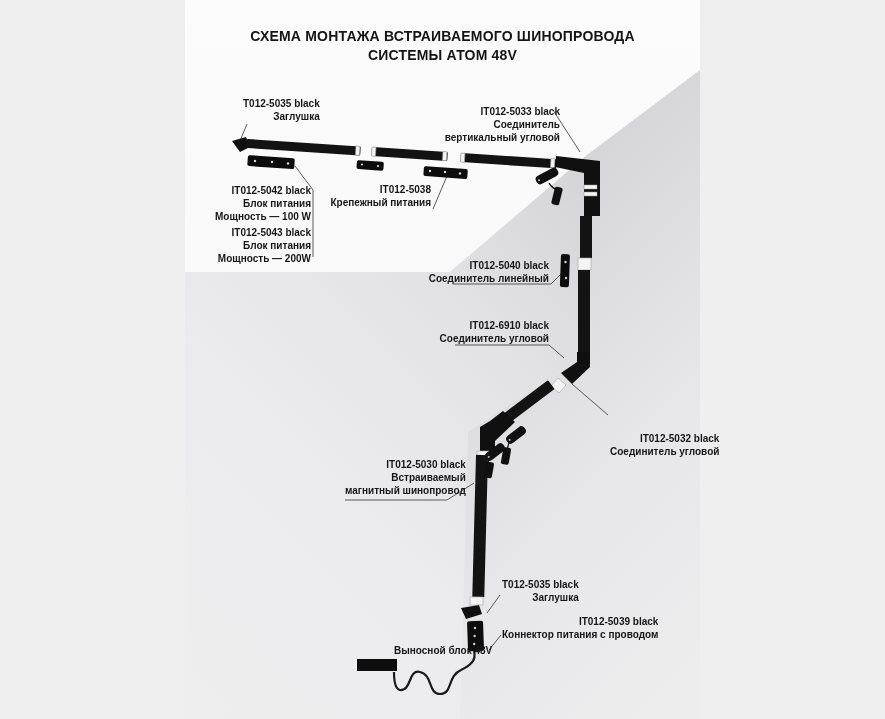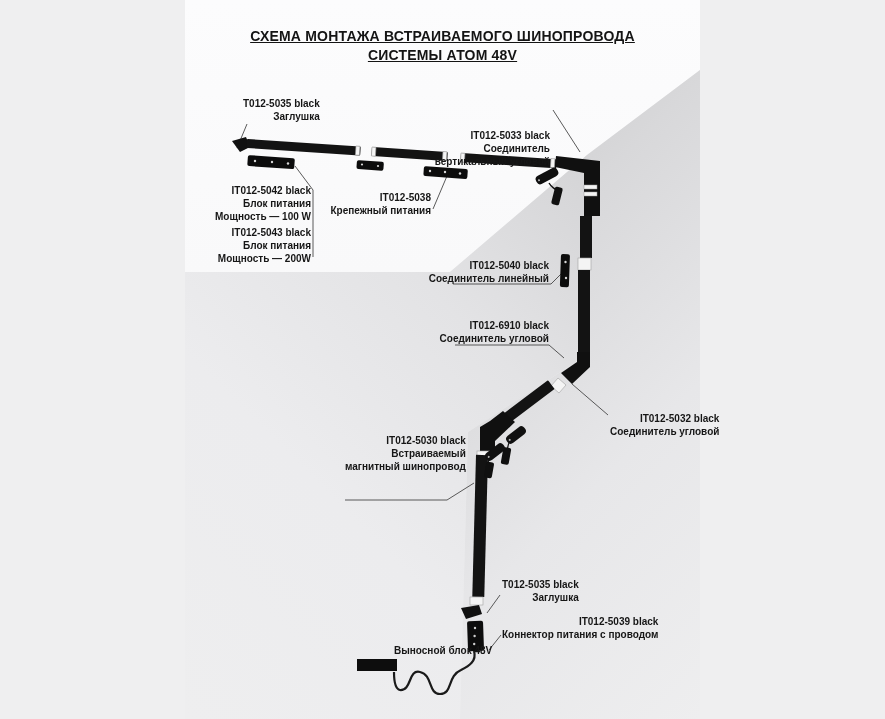--- a/index.html
+++ b/index.html
@@ -14,21 +14,21 @@
     clip-path:polygon(0 117px,265px 117px,402px 0,397px 203px,283px 277px,275px 564px,0 564px);}
   .plane-right-wall{left:460px;top:70px;width:240px;height:649px;
     background:linear-gradient(135deg,#c7c7c9 0%,#d8d8da 28%,#e7e7e9 62%,#eeeeef 100%);
     clip-path:polygon(240px 0,127px 85px,122px 288px,8px 362px,0 649px,240px 649px);}
   svg.gfx{position:absolute;left:0;top:0;z-index:2;}
   .lbl{position:absolute;z-index:3;font-size:10px;font-weight:bold;
        color:#161616;line-height:13px;white-space:nowrap;text-align:right;}
   .lbl.r{text-align:right;}
   .title{position:absolute;z-index:3;left:185px;top:27px;width:515px;
          text-align:center;font-size:14px;font-weight:bold;color:#141414;
-         line-height:19px;letter-spacing:.2px;text-decoration:underline;}
+         line-height:19px;letter-spacing:.2px;}
 </style>
 </head>
 <body>
 
 <div class="stage">
 
   <div class="plane plane-ceiling"></div>
   <div class="plane plane-left-wall"></div>
   <div class="plane plane-right-wall"></div>
 
@@ -134,59 +134,59 @@
   <div class="title">
     <div>СХЕМА МОНТАЖА ВСТРАИВАЕМОГО ШИНОПРОВОДА</div>
     <div>СИСТЕМЫ АТОМ 48V</div>
   </div>
 
   <div class="lbl" style="left:243px;top:97px;">
     <div>T012-5035 black</div>
     <div>Заглушка</div>
   </div>
 
-  <div class="lbl r" style="left:390px;top:105px;width:160px;margin-top:24px;">
+  <div class="lbl r" style="left:400px;top:105px;width:160px;">
     <div>IT012-5033 black</div>
     <div>Соединитель</div>
     <div>вертикальный угловой</div>
   </div>
 
   <div class="lbl r" style="left:191px;top:184px;width:120px;">
     <div>IT012-5042 black</div>
     <div>Блок питания</div>
     <div>Мощность — 100 W</div>
   </div>
 
   <div class="lbl r" style="left:191px;top:226px;width:120px;">
     <div>IT012-5043 black</div>
     <div>Блок питания</div>
     <div>Мощность — 200W</div>
   </div>
 
-  <div class="lbl r" style="left:311px;top:183px;width:120px;margin-top:8px;">
+  <div class="lbl r" style="left:311px;top:183px;width:120px;">
     <div>IT012-5038</div>
     <div>Крепежный питания</div>
   </div>
 
   <div class="lbl r" style="left:389px;top:259px;width:160px;">
     <div>IT012-5040 black</div>
     <div>Соединитель линейный</div>
   </div>
 
   <div class="lbl r" style="left:389px;top:319px;width:160px;">
     <div>IT012-6910 black</div>
     <div>Соединитель угловой</div>
   </div>
 
-  <div class="lbl" style="left:610px;top:412px;">
+  <div class="lbl" style="left:610px;top:432px;">
     <div>IT012-5032 black</div>
     <div>Соединитель угловой</div>
   </div>
 
-  <div class="lbl" style="left:345px;top:434px;">
+  <div class="lbl" style="left:345px;top:458px;">
     <div>IT012-5030 black</div>
     <div>Встраиваемый</div>
     <div>магнитный шинопровод</div>
   </div>
 
   <div class="lbl" style="left:502px;top:578px;">
     <div>T012-5035 black</div>
     <div>Заглушка</div>
   </div>
 

